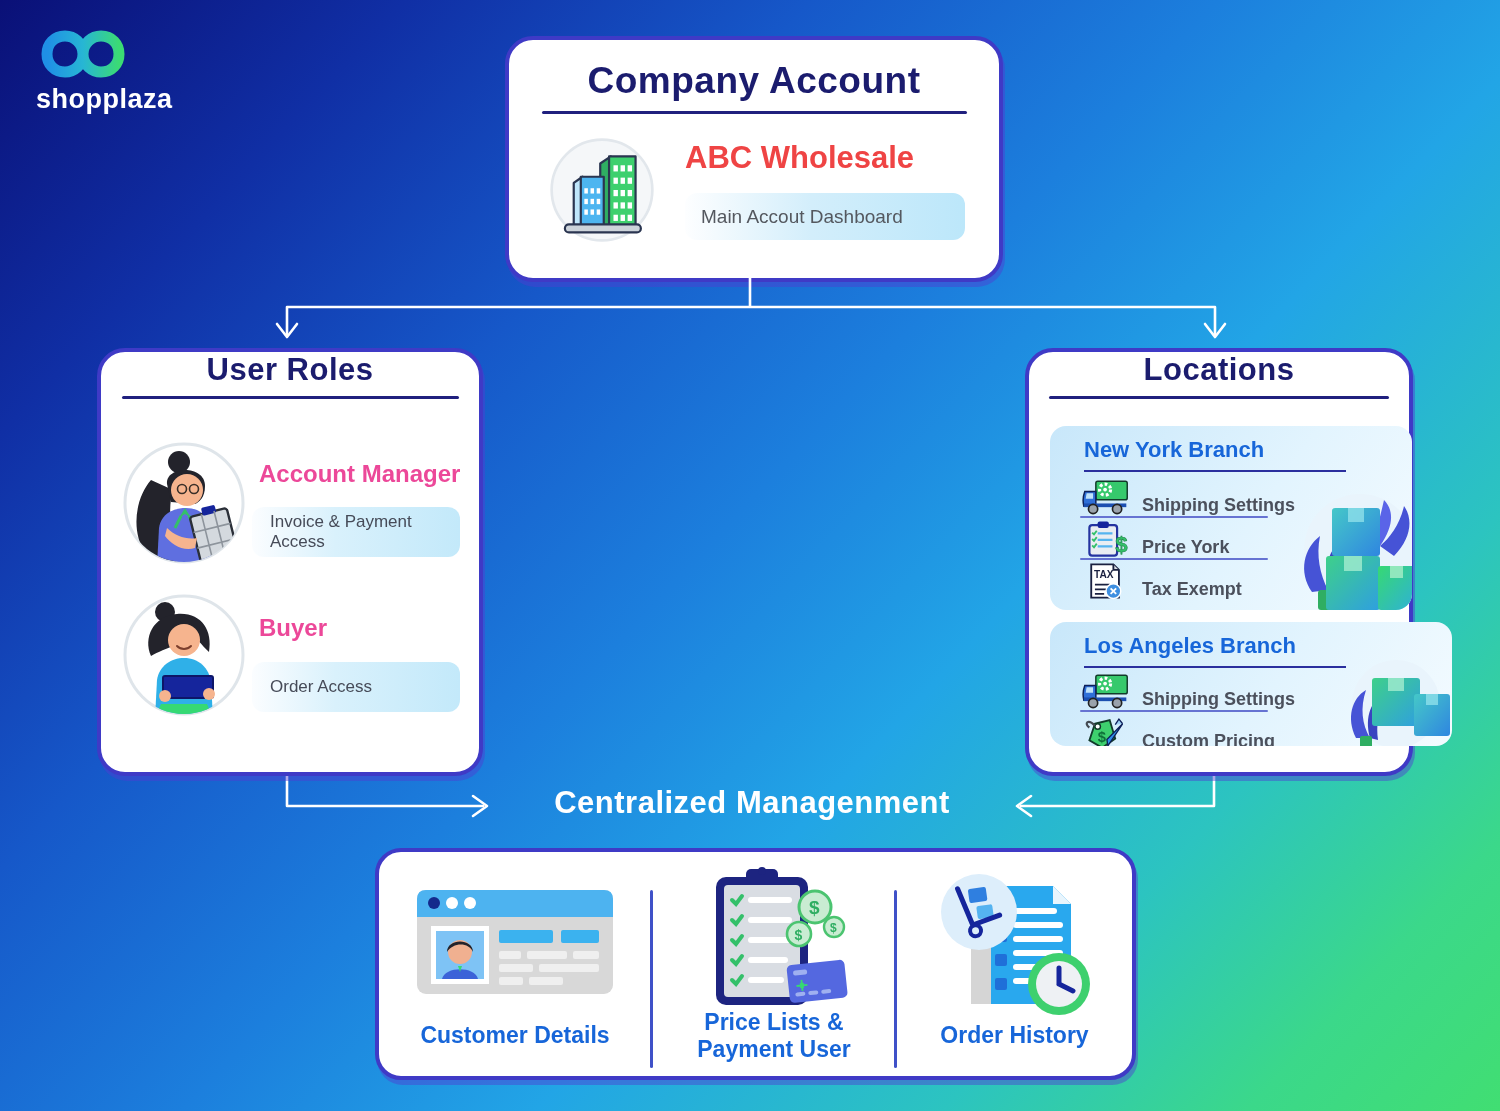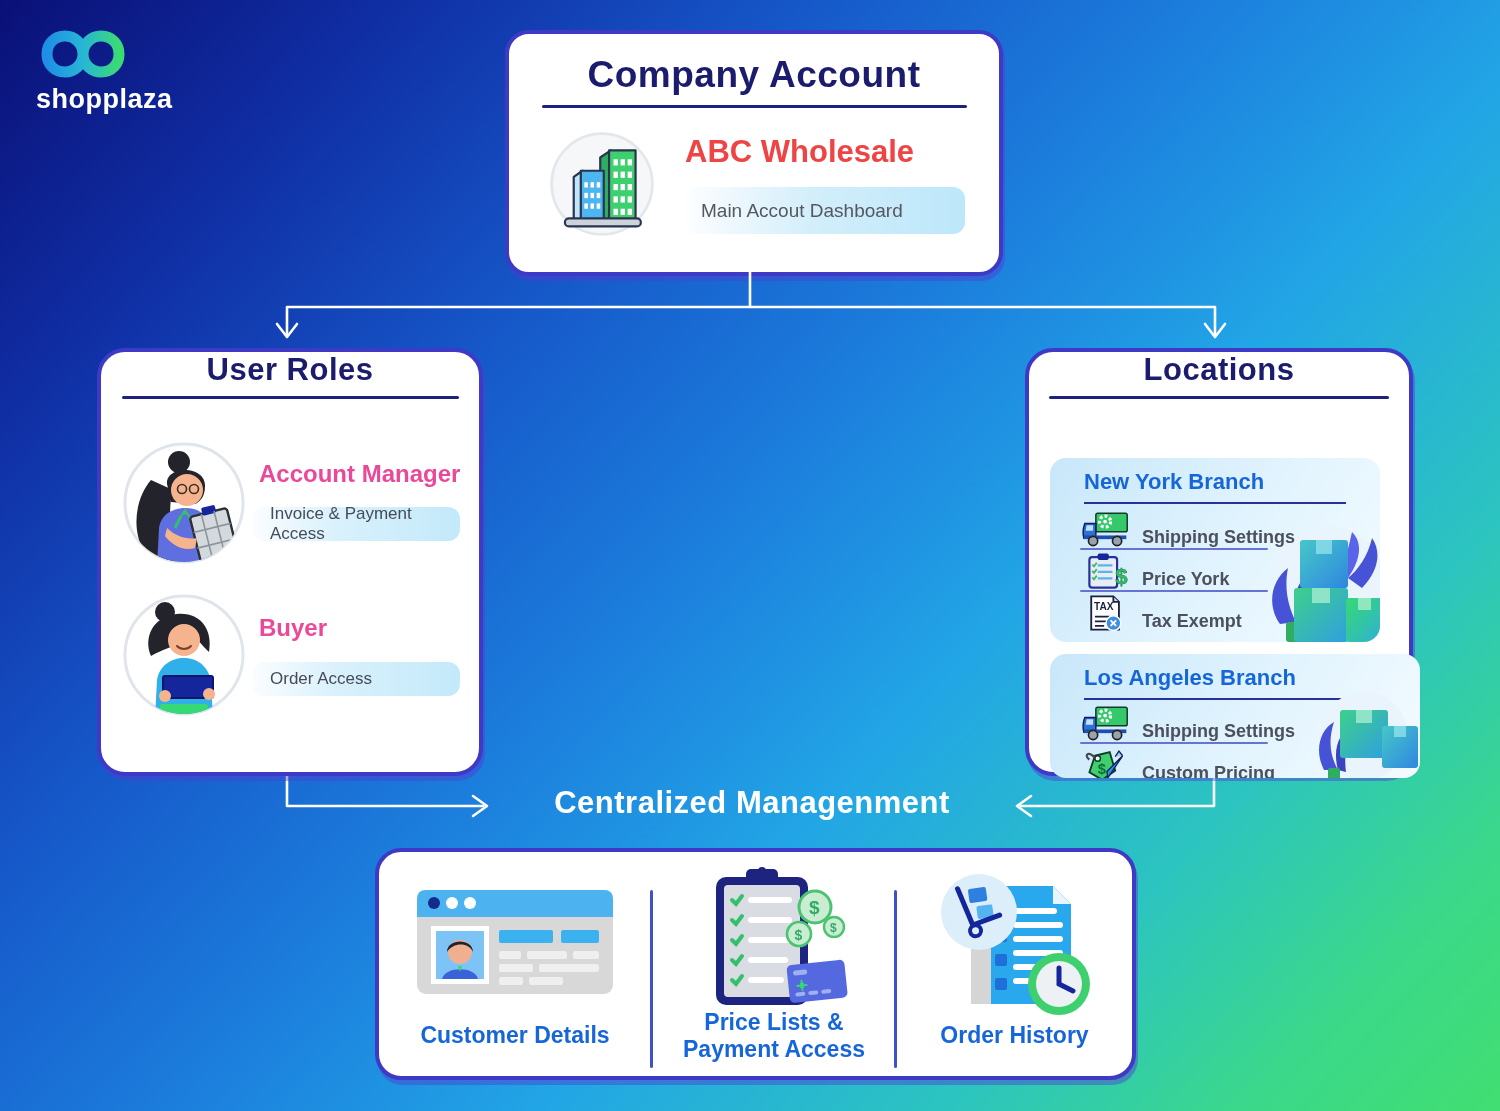--- a/index.html
+++ b/index.html
@@ -8,41 +8,41 @@
     background:linear-gradient(133deg,#0a1077 0%,#102fa5 16%,#1658c9 32%,#1c7fdd 48%,#22a5e6 62%,#2cc4c0 78%,#3bd88a 90%,#41de72 100%);
     font-family:"Liberation Sans",sans-serif;
   }
   .card{position:absolute;background:#fff;border:4px solid #3f3ac6;border-radius:28px;box-shadow:2px 5px 0 rgba(80,60,210,.45);}
   .card-title{font-weight:bold;color:#1b1c6e;text-align:center;letter-spacing:.5px;}
   .title-rule{height:3px;background:#20207e;border-radius:2px;margin:0 auto;}
   
   .logo{position:absolute;left:36px;top:26px;width:140px;}
   .logo-text{color:#fff;font-weight:bold;font-size:27px;letter-spacing:.5px;margin-top:-2px;}
   
-  .company-card{left:505px;top:30px;width:490px;height:238px;border-radius:24px;}
+  .company-card{left:505px;top:36px;width:490px;height:238px;}
   .company-title{font-size:37px;margin-top:20px;}
   .company-rule{width:425px;margin-top:9px;}
   .company-body{display:flex;align-items:center;padding:16px 34px 0 40px;}
   .company-right{margin-left:30px;}
   .company-name{color:#ef4444;font-weight:bold;font-size:31px;}
   .pill{background:linear-gradient(90deg,#fdfeff 0%,#d3eefb 45%,#bce7fa 100%);border-radius:12px;font-weight:normal;color:#54585f;display:flex;align-items:center;}
   .company-pill{width:264px;height:47px;margin-top:17px;padding-left:16px;font-size:19px;}
   
   .connectors{position:absolute;left:0;top:0;pointer-events:none;}
   
   .roles-card{left:97px;top:348px;width:378px;height:420px;}
   .roles-title,.locations-title{font-size:31px;margin-top:0;}
   .roles-rule{width:337px;margin-top:8px;}
   .avatar{position:absolute;left:20px;width:126px;height:126px;}
   .role-name{position:absolute;left:158px;color:#ec4899;font-weight:bold;font-size:24px;}
-  .role-pill{position:absolute;left:151px;width:190px;height:34px;padding-left:18px;font-size:17px;color:#464b58;background:linear-gradient(90deg,#fbfdff 0%,#d9f1fc 40%,#c3e9fa 100%);}
+  .role-pill{position:absolute;left:151px;width:190px;height:50px;padding-left:18px;font-size:17px;color:#464b58;background:linear-gradient(90deg,#fbfdff 0%,#d9f1fc 40%,#c3e9fa 100%);}
   
   .locations-card{left:1025px;top:348px;width:380px;height:420px;}
   .locations-rule{width:340px;margin-top:8px;}
-  .branch{position:absolute;left:21px;width:330px;background:linear-gradient(125deg,#c8e7fa 0%,#e2f4fe 55%,#f4fbff 100%);border-radius:16px;overflow:hidden;margin-top:32px;}
+  .branch{position:absolute;left:21px;width:362px;background:linear-gradient(125deg,#c8e7fa 0%,#e2f4fe 55%,#f4fbff 100%);border-radius:16px;overflow:hidden;}
   .branch-ny{top:74px;height:184px;}
   .branch-la{top:270px;height:124px;padding-left:40px;}
   .branch-name{position:absolute;left:34px;top:11px;color:#1766d9;font-weight:bold;font-size:22px;}
   .branch-rule{position:absolute;left:34px;height:2px;background:#2a2f9e;width:262px;top:44px;}
   .feature-row{position:absolute;left:32px;display:flex;align-items:flex-end;}
   .feature-icon{width:48px;height:38px;flex:0 0 48px;}
   .feature-label{margin-left:12px;color:#4b505c;font-weight:bold;font-size:18px;white-space:nowrap;}
   .feature-sep{position:absolute;left:30px;width:188px;height:2px;background:#6673d2;border-radius:1px;}
   .branch-art{position:absolute;}
   
@@ -373,21 +373,21 @@
           <rect x="90" y="98" width="58" height="38" rx="5" fill="#5468e0"></rect>
           <rect x="96" y="104" width="14" height="5" rx="2" fill="#9fb0f0"></rect>
           <path d="M102,117 l3,5 M102,122 l3,-5 M98,119.5 h11 M103.5,114 v11" stroke="#36d973" stroke-width="1.8"></path>
           <rect x="96" y="126" width="10" height="4" rx="2" fill="#9fb0f0"></rect>
             <rect x="109" y="126" width="10" height="4" rx="2" fill="#9fb0f0"></rect>
             <rect x="122" y="126" width="10" height="4" rx="2" fill="#9fb0f0"></rect>
         </g>
       </svg>
       <div class="bottom-caption cap-2">
         <div>Price Lists &amp;</div>
-        <div>Payment Access</div>
+        <div>Payment User</div>
       </div>
     </div>
 
     <div class="bottom-sec sec-3">
       <svg style="margin-top:20px;" width="160" height="146" viewBox="0 0 160 146">
         <rect x="36" y="14" width="20" height="118" fill="#d5d5d5"></rect>
         <path d="M56,14 H118 L136,32 V132 H56 Z" fill="#29a8ee"></path>
         <path d="M118,14 V32 H136 Z" fill="#e8f5fd"></path>
         <g fill="#1f6fd8">
             <rect x="60" y="58" width="12" height="12" rx="2"></rect>

